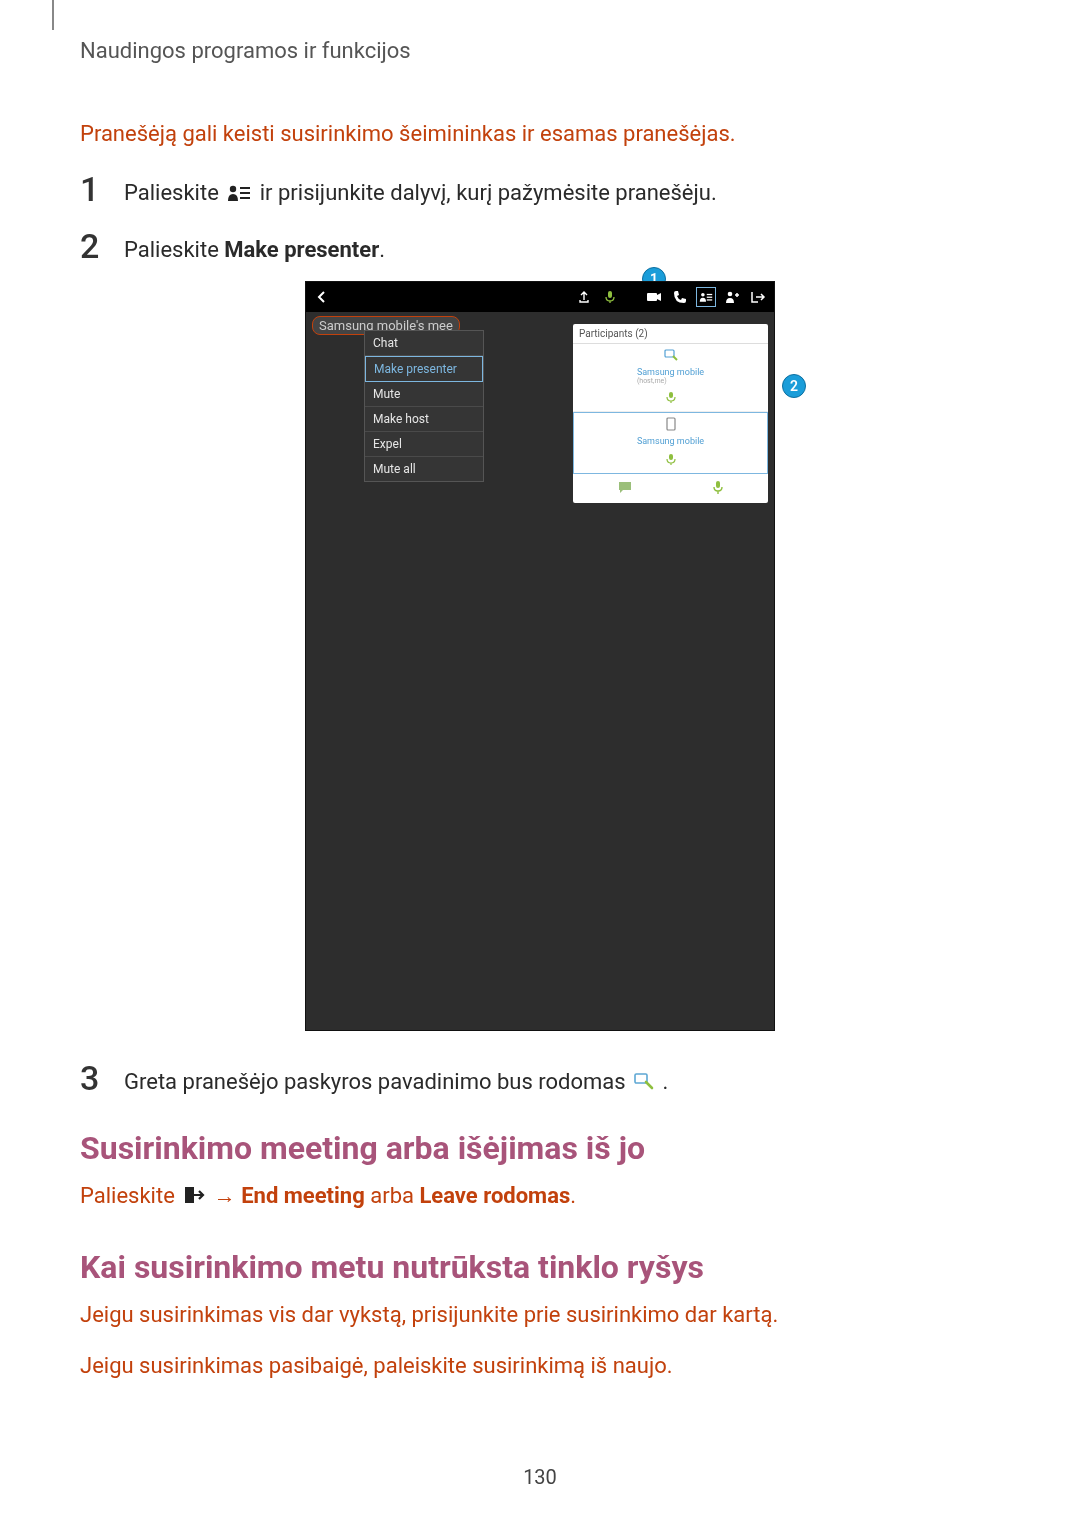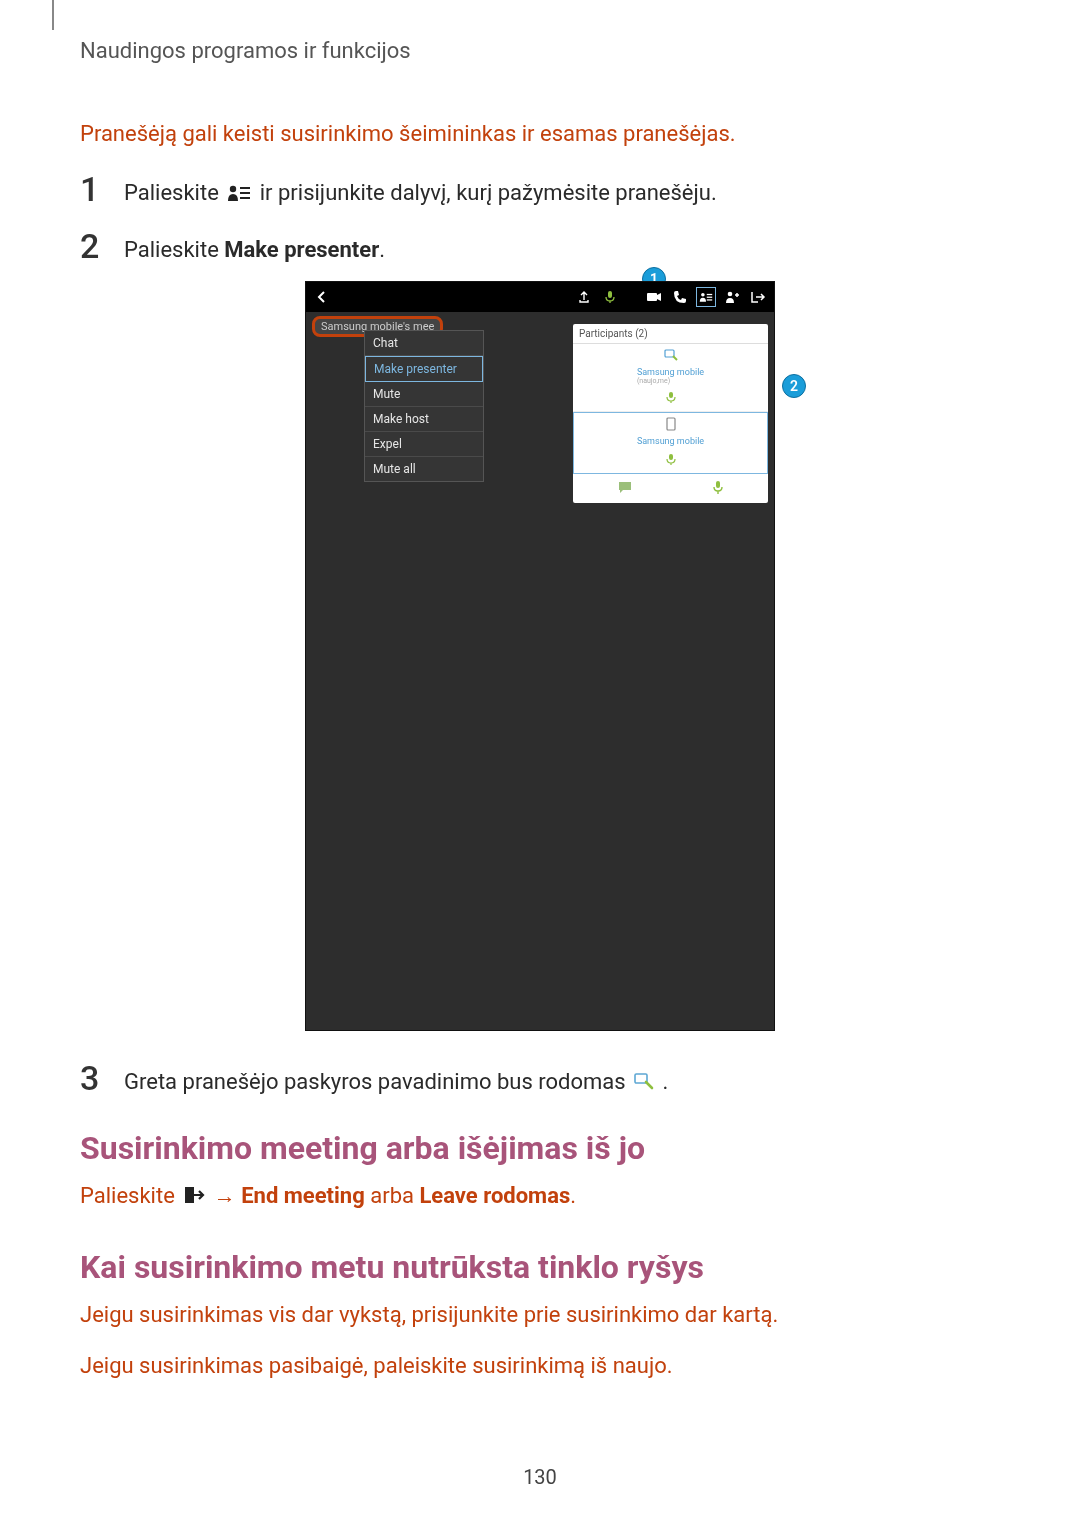--- a/index.html
+++ b/index.html
@@ -96,24 +96,24 @@
   }
   .topbar-spacer { flex: 1; }
   .topbar-sel {
     border: 1px solid #7db7e0;
     padding: 1px 2px;
   }
   .chip {
     position: absolute;
     left: 6px;
     top: 34px;
-    font-size: 11px;
+    font-size: 13px;
     color: #ccc;
     background: #444;
-    border: 3px solid #c2410c;
+    border: 1px solid #c2410c;
     border-radius: 8px;
     padding: 1px 6px;
   }
   .ctx-menu {
     position: absolute;
     left: 58px;
     top: 48px;
     width: 120px;
     background: #353535;
     border: 1px solid #555;
@@ -304,21 +304,21 @@
         <div class="panel-head">Participants (2)</div>
         <div class="panel-row">
           <div class="mini-ic">
             <svg width="14" height="14" viewBox="0 0 14 14">
                 <rect x="1" y="2" width="9" height="7" rx="1" fill="none" stroke="#52a0d4" stroke-width="1.2"></rect>
                 <path d="M9 8 L13 12" stroke="#8fbf3f" stroke-width="2"></path>
               </svg>
           </div>
           <div class="name">
             <span>Samsung mobile</span>
-            <span class="sub">(naujo,me)</span>
+            <span class="sub">(host,me)</span>
           </div>
           <div class="mic">
             <svg width="10" height="13" viewBox="0 0 10 13">
                 <rect x="3" y="1" width="4" height="6" rx="2" fill="#8fbf3f"></rect>
                 <path d="M1 6 Q1 10 5 10 Q9 10 9 6 M5 10 V12" stroke="#8fbf3f" stroke-width="1.2" fill="none"></path>
               </svg>
           </div>
         </div>
         <div class="panel-row sel">
           <div class="mini-ic">

